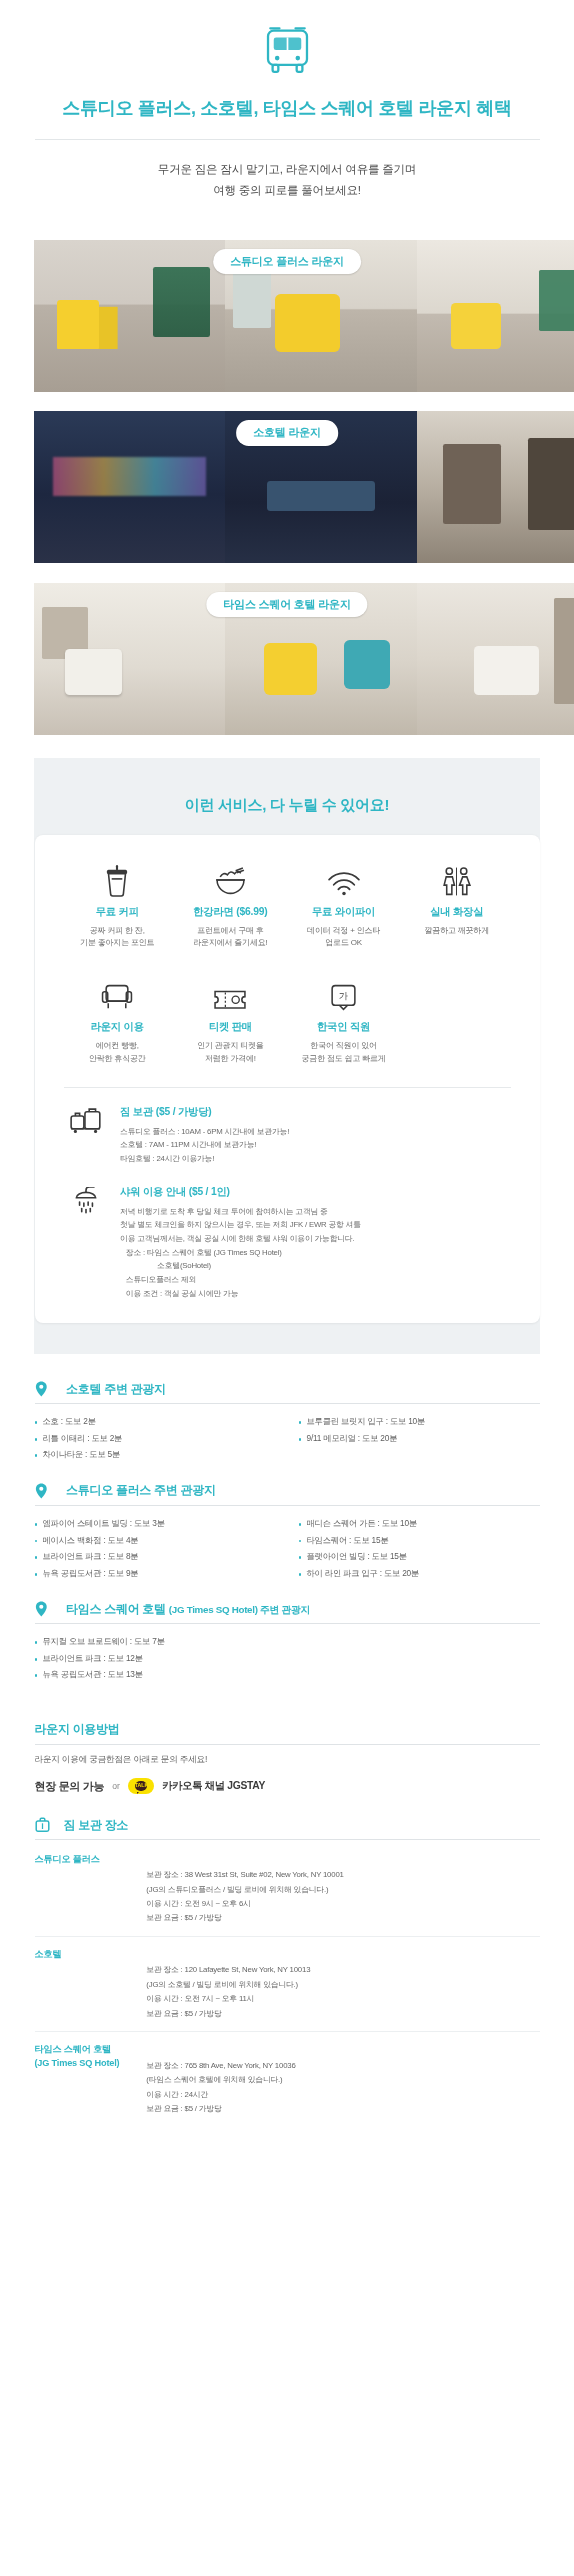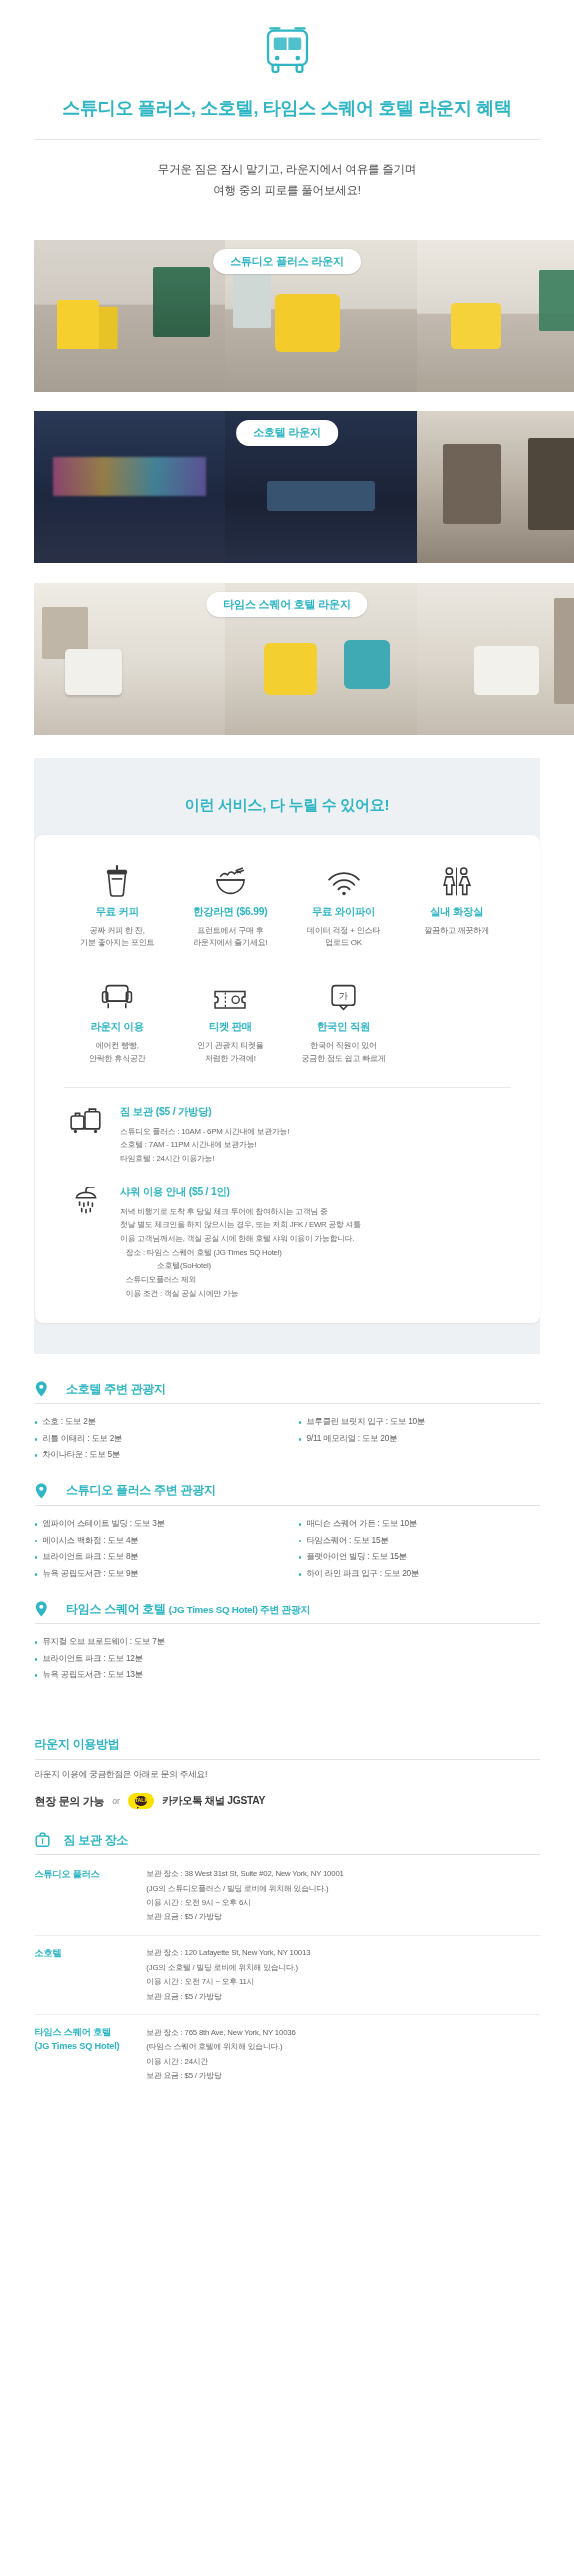--- a/index.html
+++ b/index.html
@@ -164,21 +164,21 @@
   .attr-cols li {
     font-size:8.3px; color:#5f5f5f; line-height:2.0; letter-spacing:-0.2px;
     position:relative; padding-left:8px;
   }
   .attr-cols li:before {
     content:""; position:absolute; left:0; top:8px;
     width:2.9px; height:2.9px; background:#2fb6c4; border-radius:50%;
   }
 
   
-  .howto { width:505px; margin:28px auto 0; }
+  .howto { width:505px; margin:13px auto 0; }
   .howto h3 { margin:0 0 5.7px; font-size:12px; color:#2fb6c4; font-weight:bold; letter-spacing:-0.3px; }
   .howto .rule { height:0.6px; background:#dfe3e6; margin-bottom:9.2px; }
   .howto p { margin:0 0 12.6px; font-size:8.6px; color:#5f5f5f; letter-spacing:-0.2px; }
   .contact-row { display:flex; align-items:center; gap:8px; }
   .contact-label { font-size:11px; font-weight:bold; color:#3b3b3b; letter-spacing:-0.3px; }
   .or { font-size:8.6px; color:#8a8a8a; }
   .kakao-pill {
     display:inline-flex; align-items:center; gap:4.6px;
     background:#fae100; color:#3b1e1e; font-weight:bold;
     border-radius:9.2px; padding:2.9px 6.9px; font-size:8px;
@@ -197,21 +197,21 @@
   .storage-head { display:flex; align-items:flex-start; gap:14px; margin-bottom:4.6px; }
   .storage-head .ico { width:15px; height:16px; flex:0 0 15px; }
   .storage-title { font-size:12px; color:#2fb6c4; font-weight:bold; letter-spacing:-0.3px; }
   .storage-rule { height:0.6px; background:#dfe3e6; margin-bottom:2.3px; }
   .st-row { display:flex; gap:13.8px; padding:10.3px 0; border-bottom:0.6px solid #eceff1; }
   .st-row:last-child { border-bottom:none; }
   .st-name {
     width:98px; flex:0 0 98px; color:#2fb6c4; font-size:9.2px; font-weight:bold;
     letter-spacing:-0.2px; line-height:1.5; padding-top:0.6px;
   }
-  .st-body { flex:1 1 auto; font-size:7.8px; color:#666; line-height:1.85; letter-spacing:-0.2px; }
+  .st-body { flex:1 1 auto; font-size:7.8px; color:#666; line-height:1.85; letter-spacing:-0.2px;margin-top:16px; }
 </style>
 </head>
 <body>
 
 <div class="page">
 
   <section class="hero">
     <div class="bus-icon">
       <svg viewBox="0 0 120 96" width="69" height="55" aria-hidden="true">
         <rect x="26" y="8" width="68" height="60" rx="10" fill="none" stroke="#2fb6c4" stroke-width="4"></rect>

